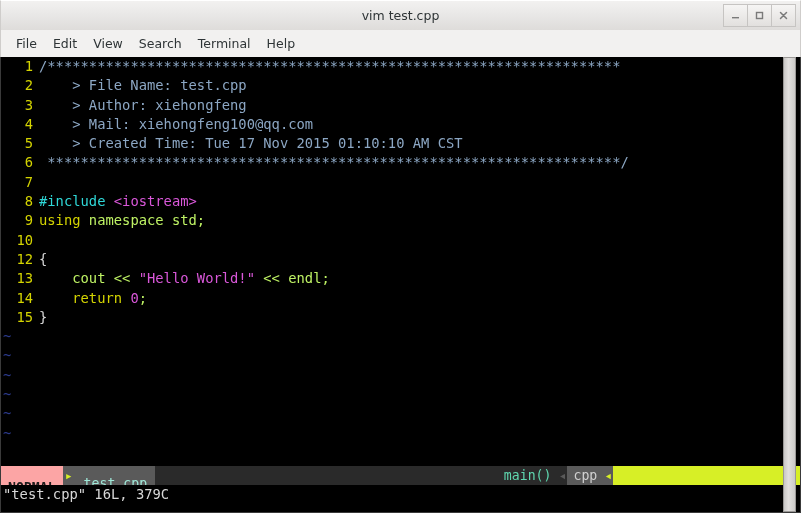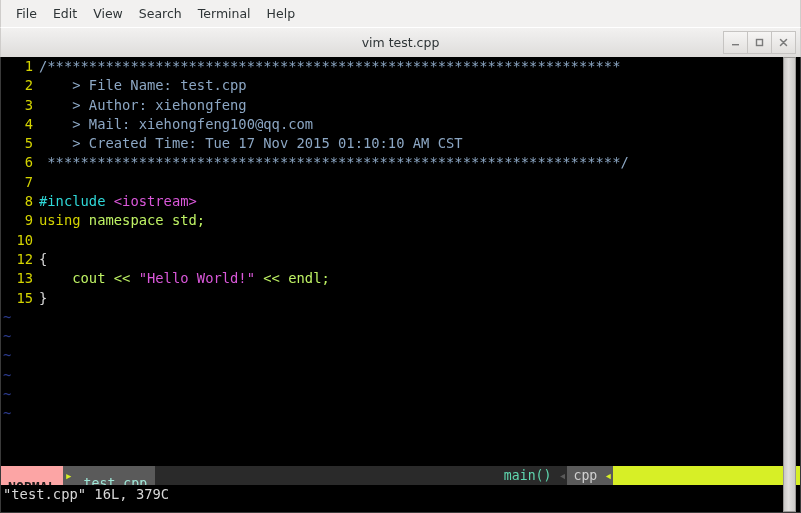--- a/index.html
+++ b/index.html
@@ -244,65 +244,66 @@
     top: 0;
     height: 100%;
     background: linear-gradient(to right, #c9c7c5, #e2e0de 40%, #cbc9c7);
   }
 </style>
 </head>
 <body>
 
 <div id="window">
 
+  <div id="titlebar">
+    <div id="window-title">vim test.cpp</div>
+    <div class="wbtns">
+      <div class="wbtn">
+        <svg width="11" height="11" viewBox="0 0 11 11" aria-hidden="true">
+          <rect x="2" y="7" width="7" height="1.4" fill="#7a7a7a"></rect>
+        </svg>
+      </div>
+      <div class="wbtn">
+        <svg width="11" height="11" viewBox="0 0 11 11" aria-hidden="true">
+          <rect x="2.5" y="2.5" width="6" height="6" fill="none" stroke="#7a7a7a" stroke-width="1.4"></rect>
+        </svg>
+      </div>
+      <div class="wbtn">
+        <svg width="11" height="11" viewBox="0 0 11 11" aria-hidden="true">
+          <path d="M2.5 2.5 L8.5 8.5 M8.5 2.5 L2.5 8.5" stroke="#7a7a7a" stroke-width="1.5" stroke-linecap="round"></path>
+        </svg>
+      </div>
+    </div>
+  </div>
+
   <div id="menubar">
     <div class="menu-item">File</div>
     <div class="menu-item">Edit</div>
     <div class="menu-item">View</div>
     <div class="menu-item">Search</div>
     <div class="menu-item">Terminal</div>
     <div class="menu-item">Help</div>
-  </div>
-
-  <div id="titlebar">
-    <div id="window-title">vim test.cpp</div>
-    <div class="wbtns">
-      <div class="wbtn">
-        <svg width="11" height="11" viewBox="0 0 11 11" aria-hidden="true">
-          <rect x="2" y="7" width="7" height="1.4" fill="#7a7a7a"></rect>
-        </svg>
-      </div>
-      <div class="wbtn">
-        <svg width="11" height="11" viewBox="0 0 11 11" aria-hidden="true">
-          <rect x="2.5" y="2.5" width="6" height="6" fill="none" stroke="#7a7a7a" stroke-width="1.4"></rect>
-        </svg>
-      </div>
-      <div class="wbtn">
-        <svg width="11" height="11" viewBox="0 0 11 11" aria-hidden="true">
-          <path d="M2.5 2.5 L8.5 8.5 M8.5 2.5 L2.5 8.5" stroke="#7a7a7a" stroke-width="1.5" stroke-linecap="round"></path>
-        </svg>
-      </div>
-    </div>
   </div>
 
   <div id="terminal">
 
     <div id="textarea">
         <div class="row"><span class="lnum">1</span><span class="ltext"><span class="c-comment">/</span><span class="c-comment">*********************************************************************</span></span></div>
         <div class="row"><span class="lnum">2</span><span class="ltext"><span class="c-comment">    &gt; File Name: test.cpp</span></span></div>
         <div class="row"><span class="lnum">3</span><span class="ltext"><span class="c-comment">    &gt; Author: xiehongfeng</span></span></div>
         <div class="row"><span class="lnum">4</span><span class="ltext"><span class="c-comment">    &gt; Mail: xiehongfeng100@qq.com</span></span></div>
         <div class="row"><span class="lnum">5</span><span class="ltext"><span class="c-comment">    &gt; Created Time: Tue 17 Nov 2015 01:10:10 AM CST</span></span></div>
         <div class="row"><span class="lnum">6</span><span class="ltext"><span class="c-comment"> *********************************************************************/</span></span></div>
         <div class="row"><span class="lnum">7</span><span class="ltext"></span></div>
         <div class="row"><span class="lnum">8</span><span class="ltext"><span class="c-pre">#include </span><span class="c-incl">&lt;iostream&gt;</span></span></div>
         <div class="row"><span class="lnum">9</span><span class="ltext"><span class="c-kw">using</span><span class="c-plain"> namespace std;</span></span></div>
         <div class="row"><span class="lnum">10</span><span class="ltext"></span></div>
         <div class="row"><span class="lnum">12</span><span class="ltext"><span class="c-punct">{</span></span></div>
         <div class="row"><span class="lnum">13</span><span class="ltext"><span class="c-plain">    cout &lt;&lt; </span><span class="c-str">"Hello World!"</span><span class="c-plain"> &lt;&lt; endl;</span></span></div>
+        <div class="row"><span class="lnum">14</span><span class="ltext"><span class="c-plain">    </span><span class="c-kw">return</span><span class="c-plain"> </span><span class="c-num">0</span><span class="c-plain">;</span></span></div>
         <div class="row"><span class="lnum">15</span><span class="ltext"><span class="c-punct">}</span></span></div>
         <div class="row"><span class="tilde">~</span></div>
         <div class="row"><span class="tilde">~</span></div>
         <div class="row"><span class="tilde">~</span></div>
         <div class="row"><span class="tilde">~</span></div>
         <div class="row"><span class="tilde">~</span></div>
         <div class="row"><span class="tilde">~</span></div>
       </div>
 
     <div id="statusline">

